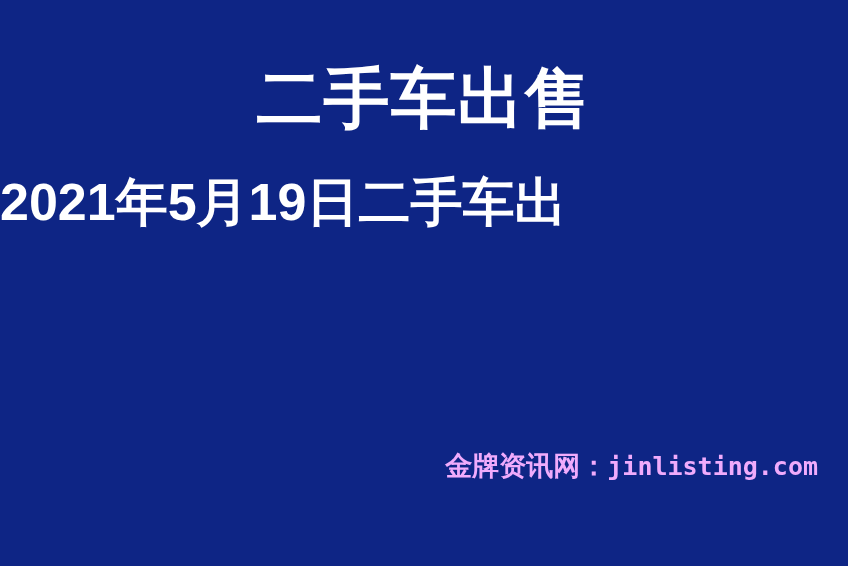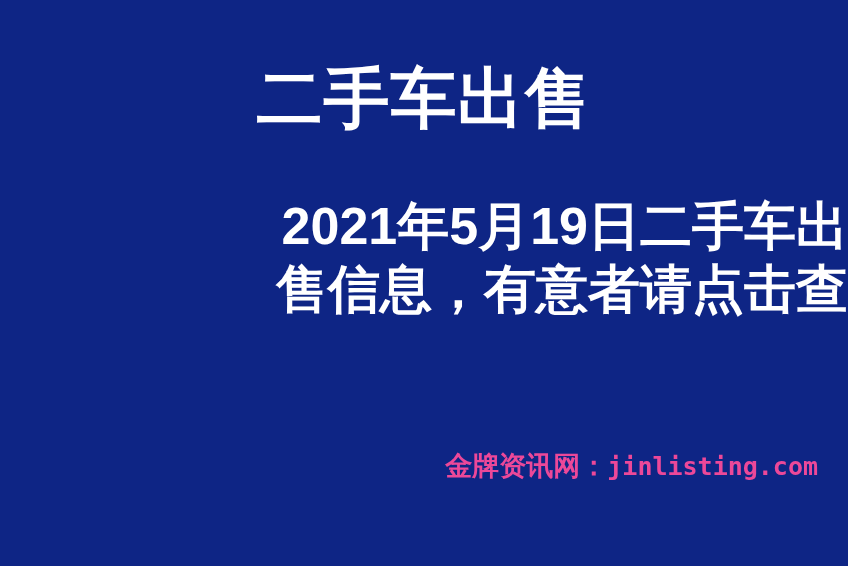--- a/index.html
+++ b/index.html
@@ -37,39 +37,38 @@
     white-space: nowrap;
     margin-top: 12px;
   }
 
   
   #message {
     position: absolute;
     top: 171px;
     left: 0;
     width: 848px;
-    text-align: right;
+    text-align: left;
     color: #FFFFFF;
     font-size: 52px;
     line-height: 63px;
     font-weight: bold;
     letter-spacing: 0px;
-    margin-top: 24px;
   }
   #message .msg-line {
     display: block;
     white-space: nowrap;
   }
 
   
   #footer {
     position: absolute;
     top: 449px;
     right: 30px;
-    color: #ec4899;
+    color: #f0abfc;
     font-size: 27px;
     line-height: 34px;
     font-weight: bold;
     white-space: nowrap;
   }
   #footer .footer-label {
     font-family: "Liberation Sans", "DejaVu Sans", sans-serif;
     letter-spacing: 0px;
   }
   #footer .footer-url {
@@ -80,20 +79,19 @@
 </style>
 </head>
 <body>
 
 <div id="poster">
 
   <div id="headline">二手车出售</div>
 
   <div id="message">
     <span class="msg-line">2021年5月19日二手车出</span>
-    <span class="msg-line">售信息，有意者请点击查</span>
   </div>
 
   <div id="footer">
     <span class="footer-label">金牌资讯网：</span><span class="footer-url">jinlisting.com</span>
   </div>
 
 </div>
 
 </body></html>

